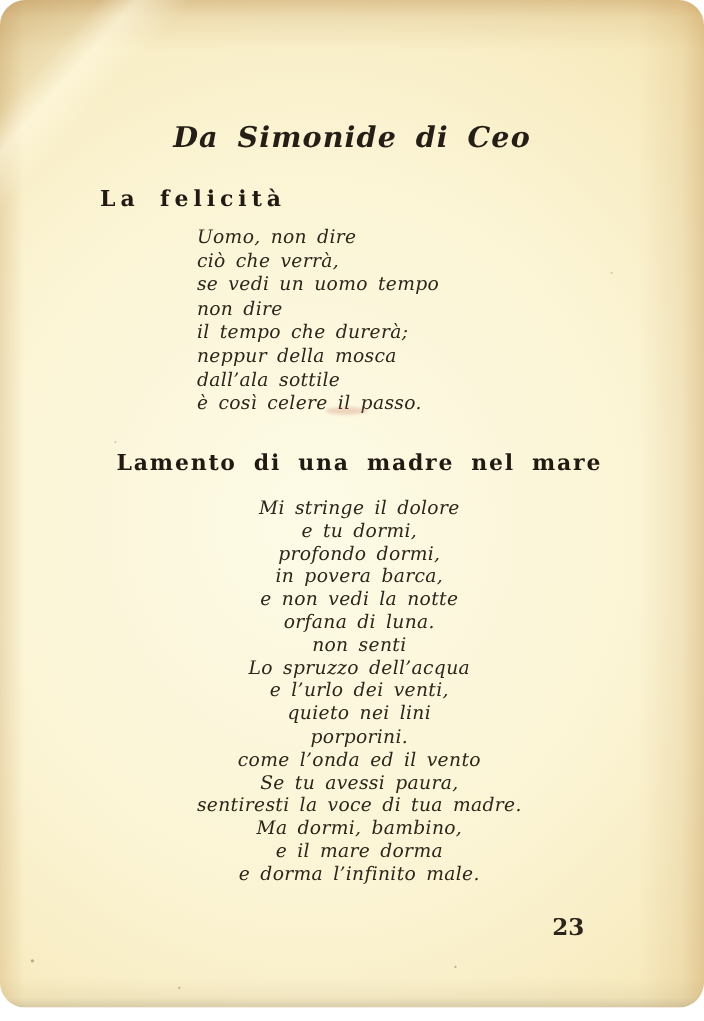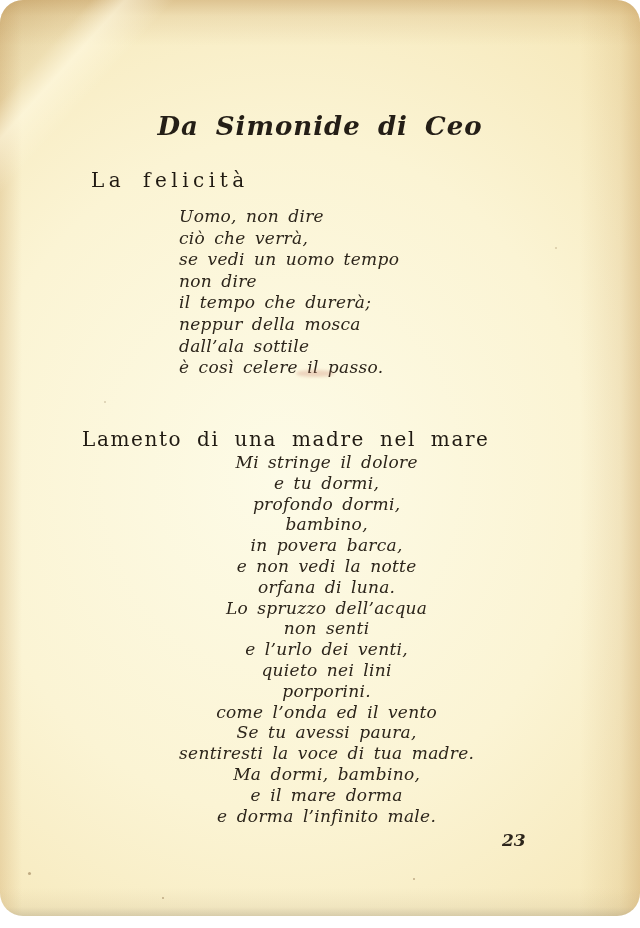--- a/index.html
+++ b/index.html
@@ -25,35 +25,35 @@
     pointer-events: none;
   }
   .title {
     position: absolute; top: 108px; left: 0; width: 100%;
     margin: 0; text-align: center;
     font-style: italic; font-weight: bold; font-size: 26px; line-height: 36px;
     letter-spacing: 1px; word-spacing: 7px; color: #241e16;
   }
   .heading {
     position: absolute; margin: 0;
-    font-weight: normal; font-size: 20px; line-height: 24px; color: #201a12;
+    font-weight: bold; font-size: 20px; line-height: 24px; color: #201a12;
   }
   .heading-1 { top: 168px; left: 91px; letter-spacing: 4.5px; word-spacing: 7px; }
-  .heading-2 { top: 408px; left: 82px; letter-spacing: 1.6px; word-spacing: 7px; margin-top: 19px; }
+  .heading-2 { top: 408px; left: 106px; letter-spacing: 1.6px; word-spacing: 7px; }
   .poem {
     position: absolute; left: 179px;
     font-style: italic; font-size: 17px; color: #2c251b;
     letter-spacing: 0.3px; word-spacing: 3.5px;
   }
   .poem-1 { top: 206px; line-height: 21.6px; }
   .poem-2 { top: 452px; line-height: 20.8px; text-align: center; }
   .pline { white-space: nowrap; }
   .pagenum {
     position: absolute; top: 830px; left: 502px;
-    font-style: italic; font-weight: bold; font-size: 17px; color: #2c251b;
+    font-weight: bold; font-size: 21px; color: #2c251b;
   }
   .speck {
     position: absolute; border-radius: 50%;
     background: rgba(122,92,52,0.45); width: 3px; height: 3px;
     pointer-events: none;
   }
   .speck.s1 { left: 28px;  top: 872px; }
   .speck.s2 { left: 162px; top: 897px; width: 2px; height: 2px; }
   .speck.s3 { left: 413px; top: 878px; width: 2px; height: 2px; }
   .speck.s4 { left: 555px; top: 247px; width: 2px; height: 2px; opacity: .6; }
@@ -82,26 +82,25 @@
     <div class="pline">neppur della mosca</div>
     <div class="pline">dall’ala sottile</div>
     <div class="pline">è così celere il passo.</div>
   </div>
 
   <h2 class="heading heading-2">Lamento di una madre nel mare</h2>
   <div class="poem poem-2">
     <div class="pline">Mi stringe il dolore</div>
     <div class="pline">e tu dormi,</div>
     <div class="pline">profondo dormi,</div>
-    <div class="pline">bambino,</div>
     <div class="pline">in povera barca,</div>
     <div class="pline">e non vedi la notte</div>
     <div class="pline">orfana di luna.</div>
+    <div class="pline">non senti</div>
     <div class="pline">Lo spruzzo dell’acqua</div>
-    <div class="pline">non senti</div>
     <div class="pline">e l’urlo dei venti,</div>
     <div class="pline">quieto nei lini</div>
     <div class="pline">porporini.</div>
     <div class="pline">come l’onda ed il vento</div>
     <div class="pline">Se tu avessi paura,</div>
     <div class="pline">sentiresti la voce di tua madre.</div>
     <div class="pline">Ma dormi, bambino,</div>
     <div class="pline">e il mare dorma</div>
     <div class="pline">e dorma l’infinito male.</div>
   </div>

